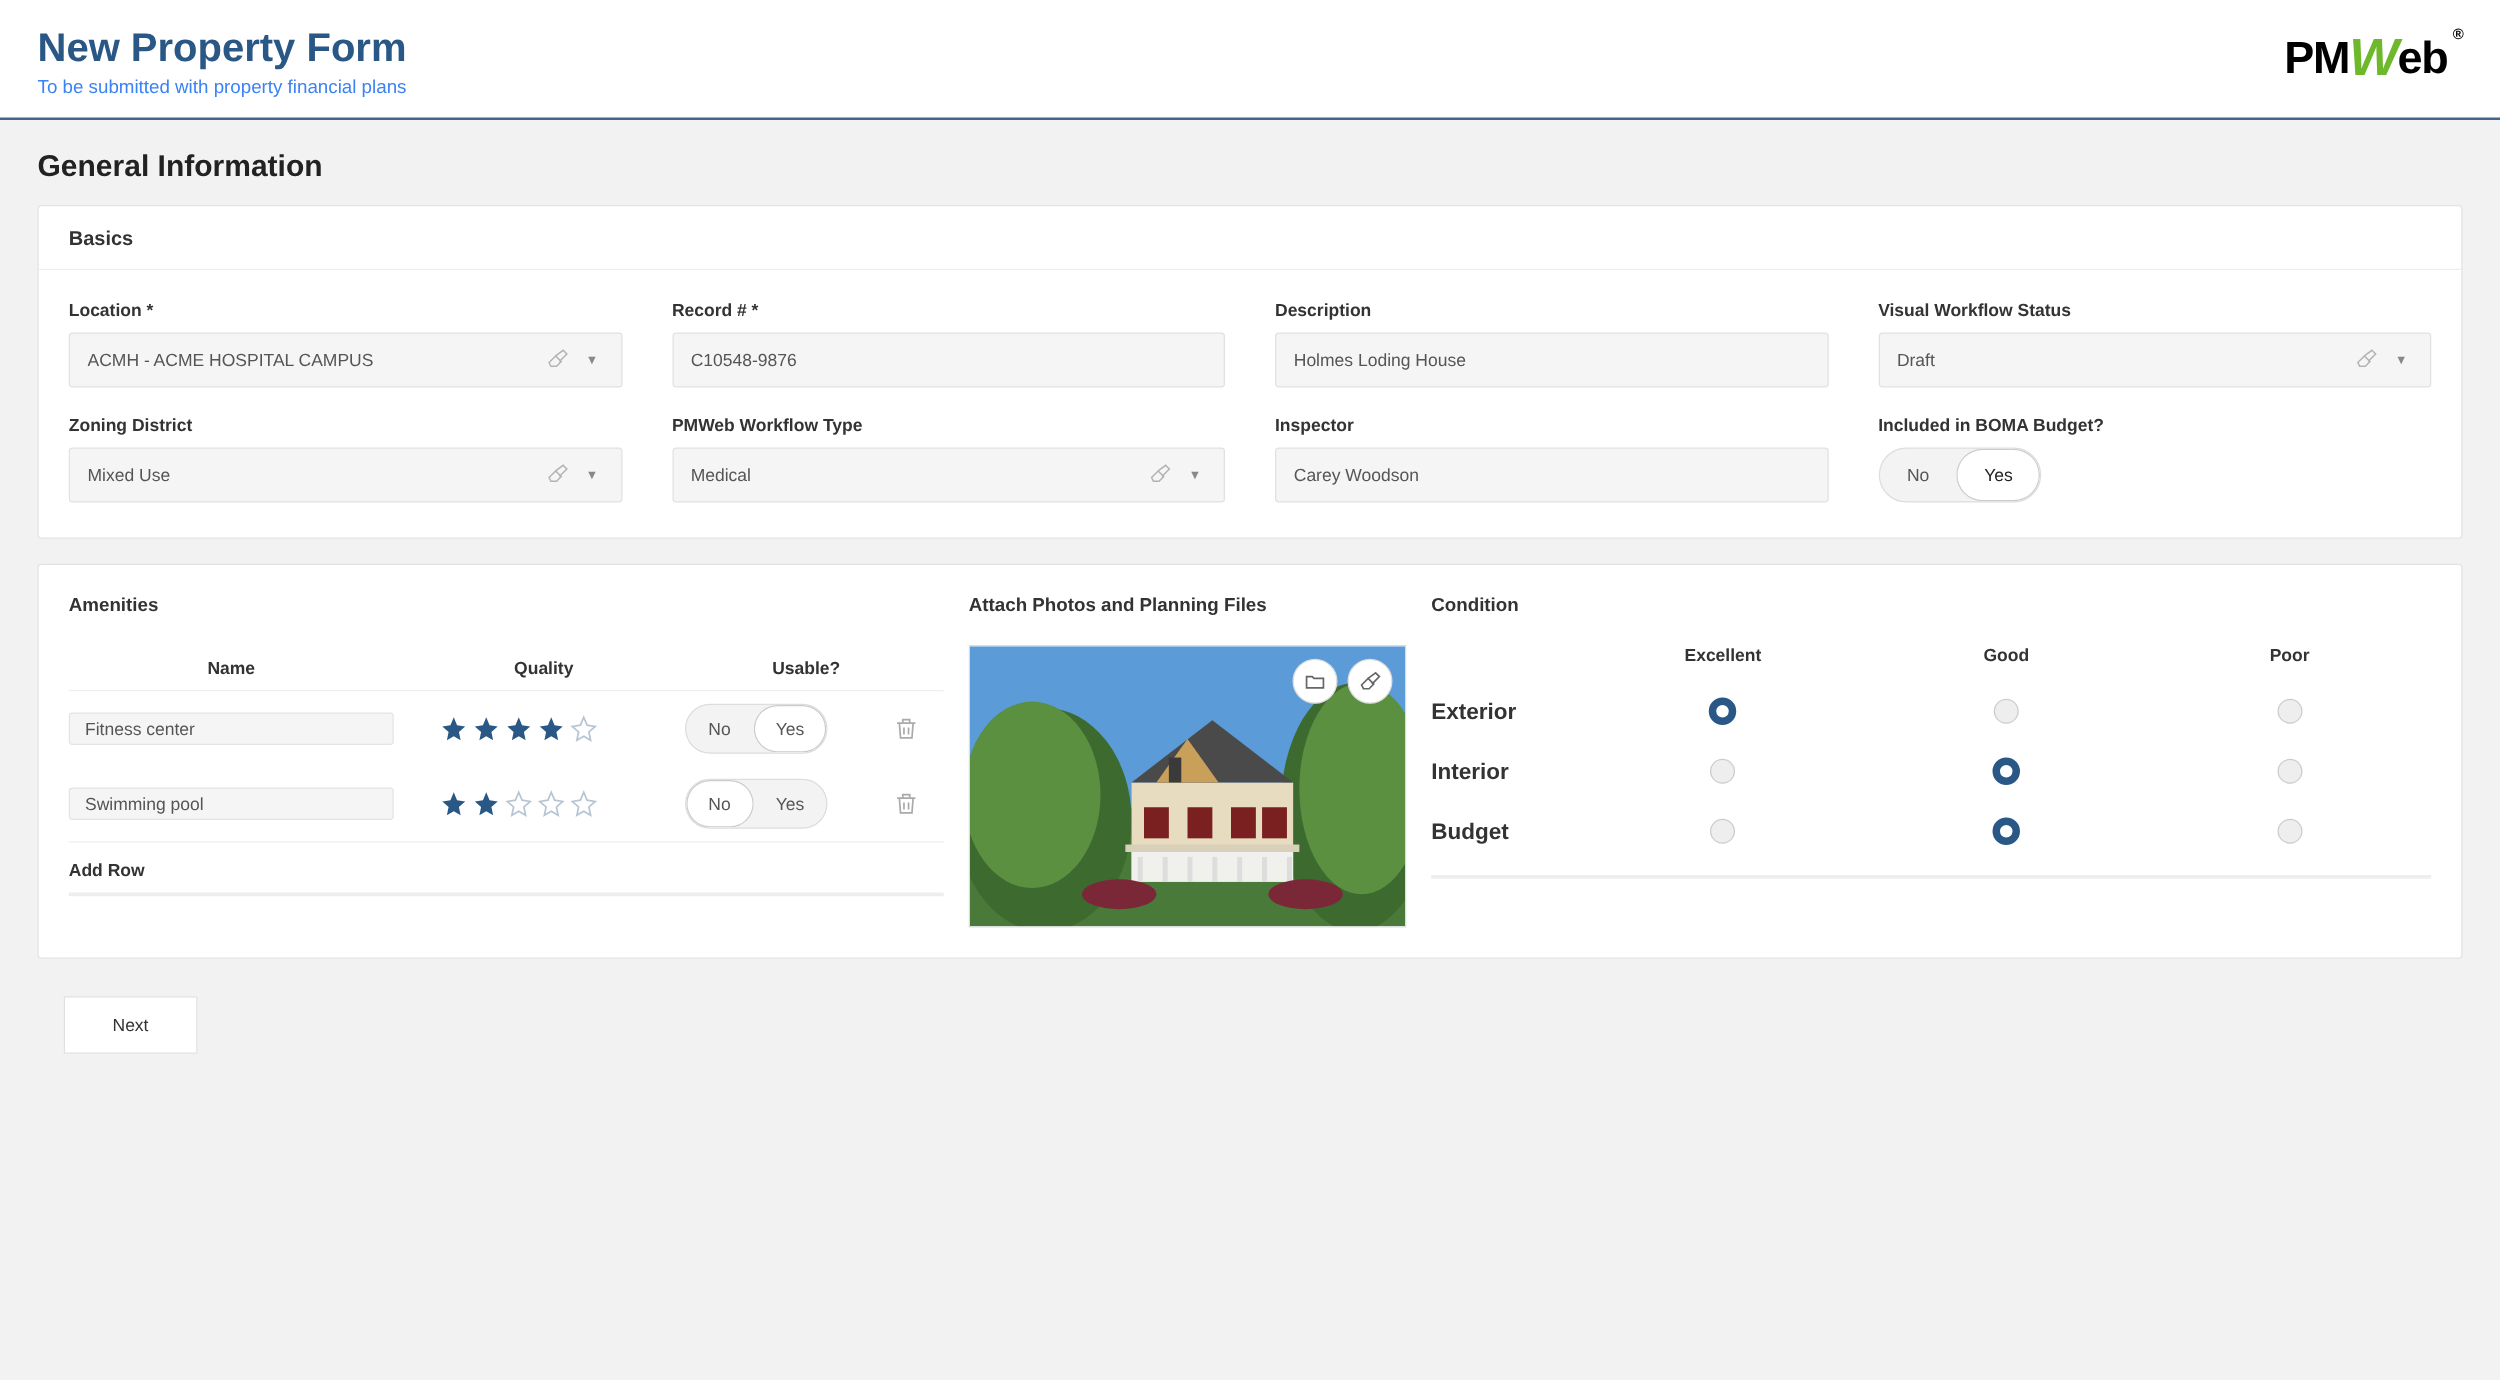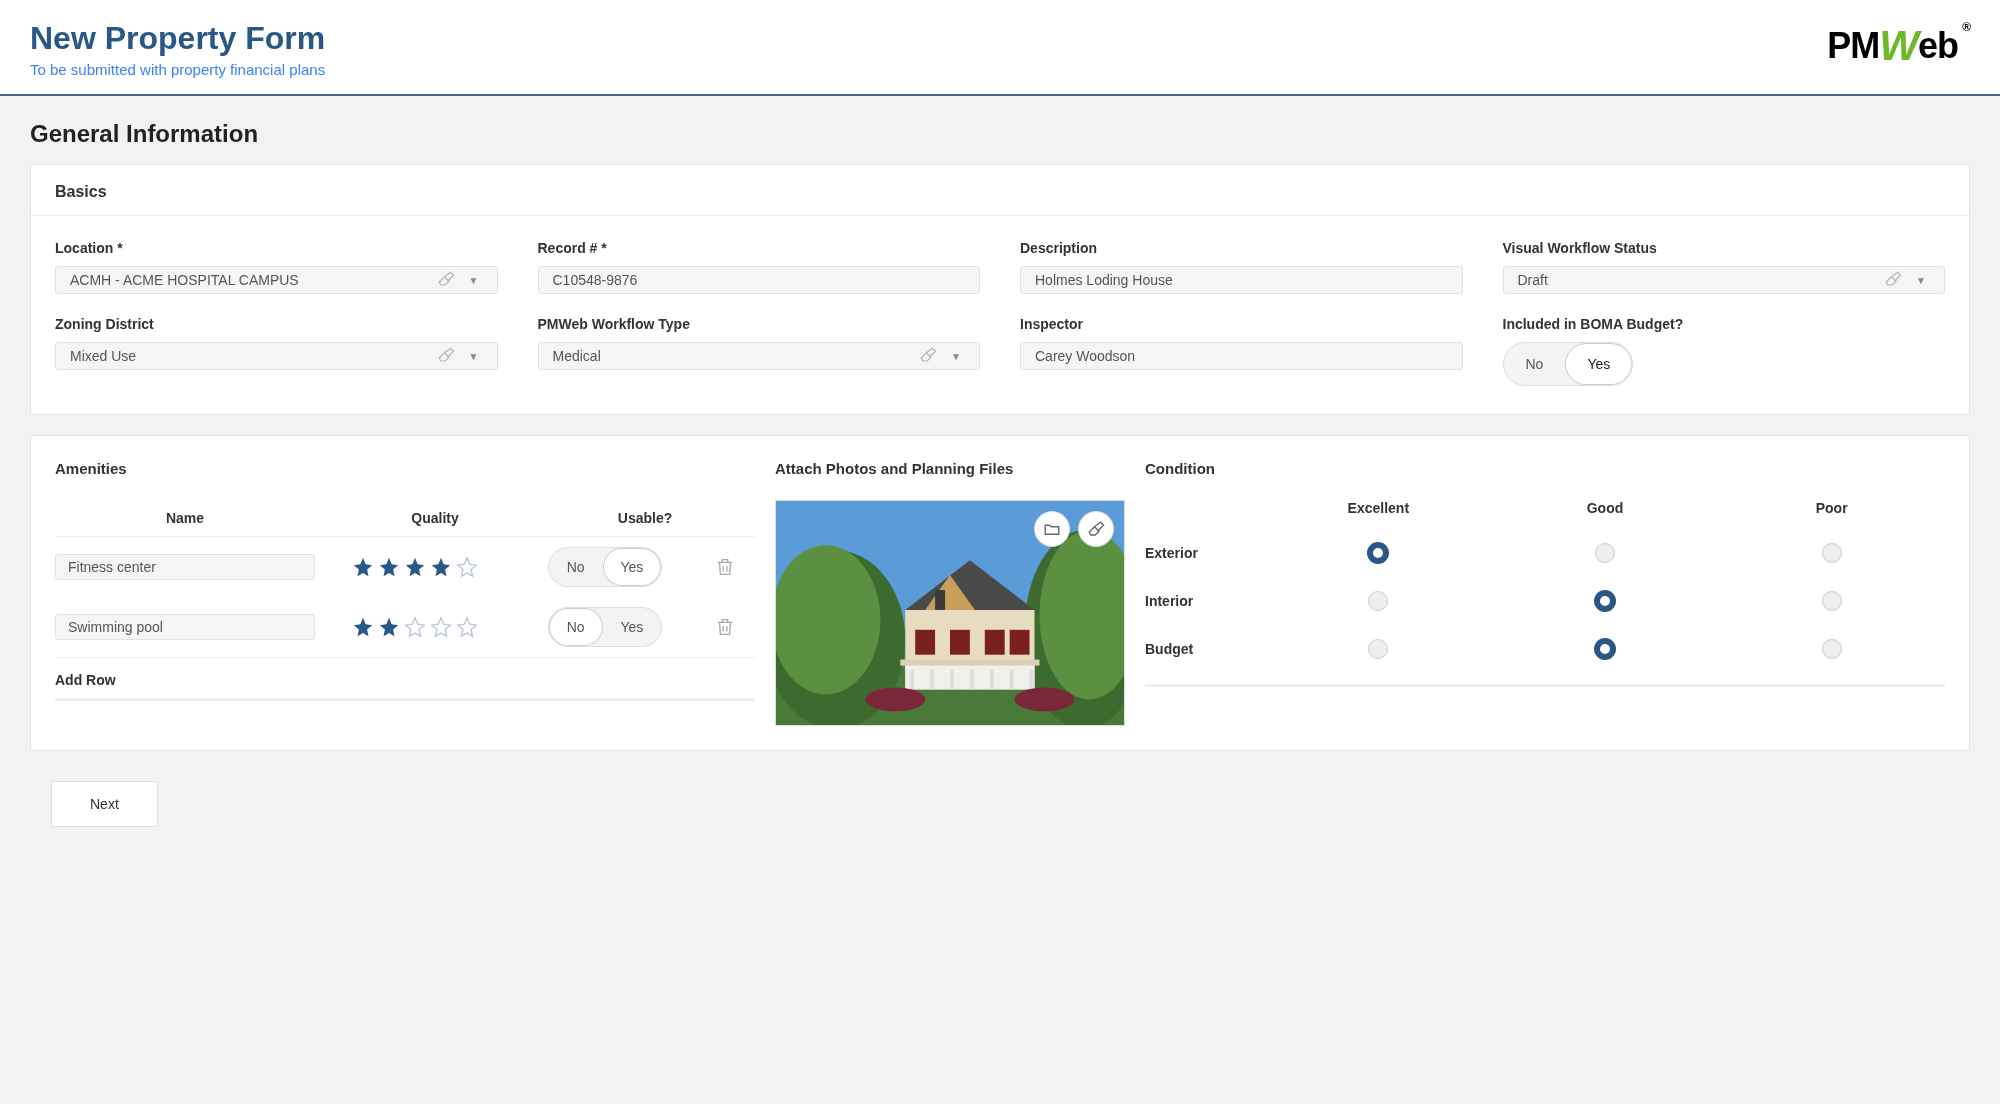--- a/index.html
+++ b/index.html
@@ -10,21 +10,21 @@
 .logo { font-size: 36px; font-weight:700; letter-spacing:-1px; color:#000; position:relative; padding-right:12px;}
 .logo .w { color:#6eb82c; font-style:italic; font-size:42px; display:inline-block; transform:translateY(2px);}
 .logo .reg { position:absolute; top:0; right:0; font-size:12px;}
 .content { padding: 24px 30px; }
 .section-title { font-size: 24px; font-weight: 700; color:#222; margin-bottom: 16px; }
 .card { background:#fff; border:1px solid #e3e3e3; border-radius:3px; margin-bottom:20px; padding:0;}
 .card-head { padding: 18px 24px 14px; font-size:16px; font-weight:600; color:#333;}
 .card-divider { border-top:1px solid #eee;}
 .basics-grid { display:grid; grid-template-columns: repeat(4,1fr); gap: 22px 40px; padding:24px 24px 28px;}
 .field label { display:block; font-size:14px; font-weight:600; color:#333; margin-bottom:10px;}
-.input-wrap { position:relative; background:#f5f5f5; border:1px solid #e1e1e1; border-radius:3px; height:28px; display:flex; align-items:center; padding:0 14px;}
+.input-wrap { position:relative; background:#f5f5f5; border:1px solid #e1e1e1; border-radius:3px; height:44px; display:flex; align-items:center; padding:0 14px;}
 .input-wrap input { border:none; background:transparent; font-size:14px; color:#555; width:100%; outline:none;}
 .input-wrap .eraser { width:20px; height:20px; margin-left:6px; opacity:.6; cursor:pointer;}
 .input-wrap .caret { margin-left:10px; color:#888; font-size:10px; cursor:pointer; padding:4px;}
 .toggle-pill { display:inline-flex; border:1px solid #ddd; border-radius:24px; overflow:hidden; height:44px;}
 .toggle-pill span { display:flex; align-items:center; padding:0 22px; font-size:14px; color:#555; cursor:pointer;}
 .toggle-pill span.active { background:#fff; border-radius:22px; box-shadow:0 0 0 1px #ccc inset; color:#222;}
 .toggle-pill { background:#f3f3f3;}
 .cols3 { display:grid; grid-template-columns: 700px 350px 1fr; gap:20px; padding:24px;}
 .sub-title { font-size:15px; font-weight:600; margin-bottom:23px; color:#333;}
 .amenities-header { display:grid; grid-template-columns: 260px 200px 180px 60px; text-align:center; padding:10px 0; border-bottom:1px solid #eee; font-weight:600; font-size:14px;gap:20px;}
@@ -44,21 +44,21 @@
 .trash svg{width:22px;height:22px;stroke:#aaa;fill:none;stroke-width:1.5;}
 .add-row{padding:14px 0 6px;font-size:14px;font-weight:600;color:#333;cursor:pointer;border-top:1px solid #eee;}
 .hr-thin{height:3px;background:#eee;margin-top:4px;}
 .photo-box{position:relative;border:1px solid #ddd;width:100%;aspect-ratio:1.55;overflow:hidden;}
 .house-illustration{width:100%;height:100%;}
 .photo-icons{position:absolute;top:10px;right:10px;display:flex;gap:8px;}
 .circ-btn{width:36px;height:36px;background:#fff;border-radius:50%;border:1px solid #ddd;display:flex;align-items:center;justify-content:center;cursor:pointer;}
 .circ-btn svg{width:18px;height:18px;stroke:#666;fill:none;stroke-width:1.8;}
 .cond-grid{display:grid;grid-template-columns:120px repeat(3,1fr);row-gap:26px;align-items:center;}
 .cond-grid .hdcell{font-weight:600;font-size:14px;text-align:center;}
-.cond-grid .rowlabel{font-weight:600;font-size:14px;}
+.cond-grid .rowlabel{font-weight:600;font-size:18px;}
 .radio{display:flex;justify-content:center;}
 .radio-dot{width:20px;height:20px;border-radius:50%;border:1px solid #ccc;background:#eee;cursor:pointer;position:relative;}
 .radio-dot.selected{border:6px solid #2a5886;background:#fff;width:22px;height:22px;}
 .next-btn{display:inline-block;background:#fff;border:1px solid #e0e0e0;padding:14px 38px;font-size:14px;color:#333;cursor:pointer;margin-top:10px;margin-left:21px;}
 .eraser-svg{width:18px;height:18px;stroke:#888;fill:none;stroke-width:1.6;}
 </style>
 </head>
 <body>
 
 <div class="header">

